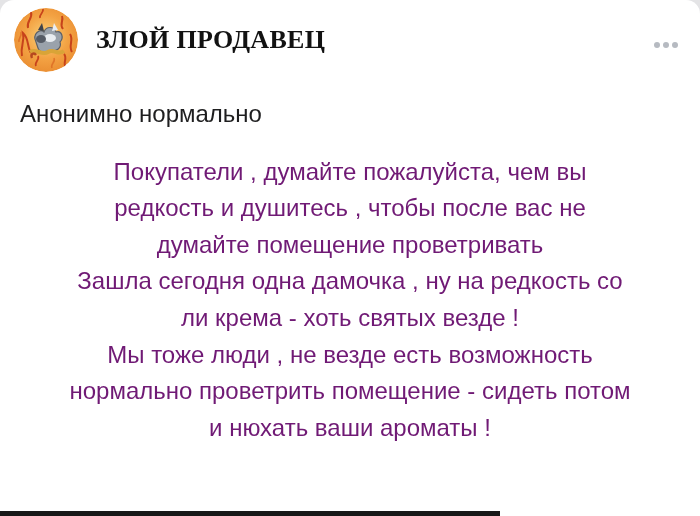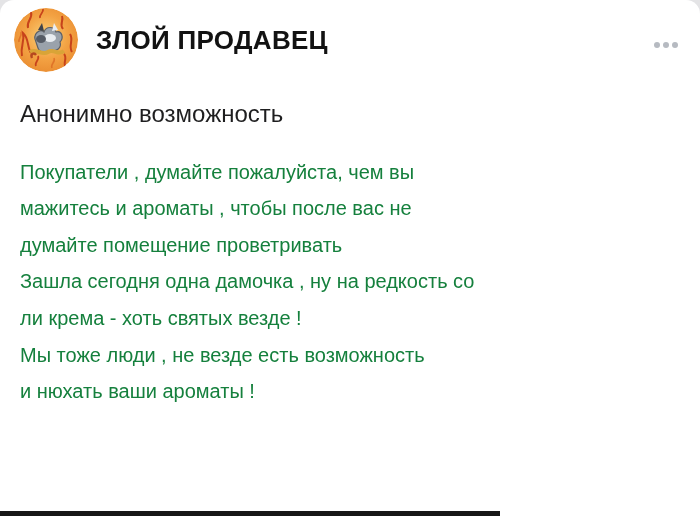--- a/index.html
+++ b/index.html
@@ -16,20 +16,21 @@
     border-radius: 14px 14px 0 0;
     overflow: hidden;
     box-sizing: border-box;
   }
   .header {
     position: relative;
     display: flex;
     align-items: center;
     padding: 8px 20px 0 14px;
     height: 64px;
+    font-family: Liberation Serif, serif;
   }
   .avatar {
     width: 64px;
     height: 64px;
     border-radius: 50%;
     overflow: hidden;
     flex: 0 0 auto;
     cursor: pointer;
   }
   .avatar svg { display: block; width: 64px; height: 64px; }
@@ -60,24 +61,25 @@
     padding: 24px 20px 0 20px;
   }
   .intro {
     margin: 0 0 21px 0;
     font-size: 24px;
     line-height: 36.6px;
     color: #1e1e1f;
     white-space: pre;
   }
   .post-line {
-    font-size: 20px;
+    font-size: 24px;
     line-height: 36.6px;
-    color: #15803d;
+    color: #701a75;
     white-space: pre;
+    text-align: center;
   }
   .bottom-strip {
     position: absolute;
     left: 0;
     bottom: 0;
     width: 500px;
     height: 5px;
     background: #171717;
   }
 </style>
@@ -123,27 +125,28 @@
 
     <div class="menu-btn" role="button" aria-label="More options">
       <span class="dot"></span>
       <span class="dot"></span>
       <span class="dot"></span>
     </div>
 
   </div>
 
   <div class="post">
-    <p class="intro">Анонимно возможность</p>
+    <p class="intro">Анонимно нормально</p>
     <div>
       <div class="post-line">Покупатели , думайте пожалуйста, чем вы</div>
-      <div class="post-line">мажитесь и ароматы , чтобы после вас не</div>
+      <div class="post-line">редкость и душитесь , чтобы после вас не</div>
       <div class="post-line">думайте помещение проветривать</div>
       <div class="post-line">Зашла сегодня одна дамочка , ну на редкость со</div>
       <div class="post-line">ли крема - хоть святых везде !</div>
       <div class="post-line">Мы тоже люди , не везде есть возможность</div>
+      <div class="post-line">нормально проветрить помещение - сидеть потом</div>
       <div class="post-line">и нюхать ваши ароматы !</div>
     </div>
   </div>
 
   <div class="bottom-strip"></div>
 
 </div>
 
 </body></html>

